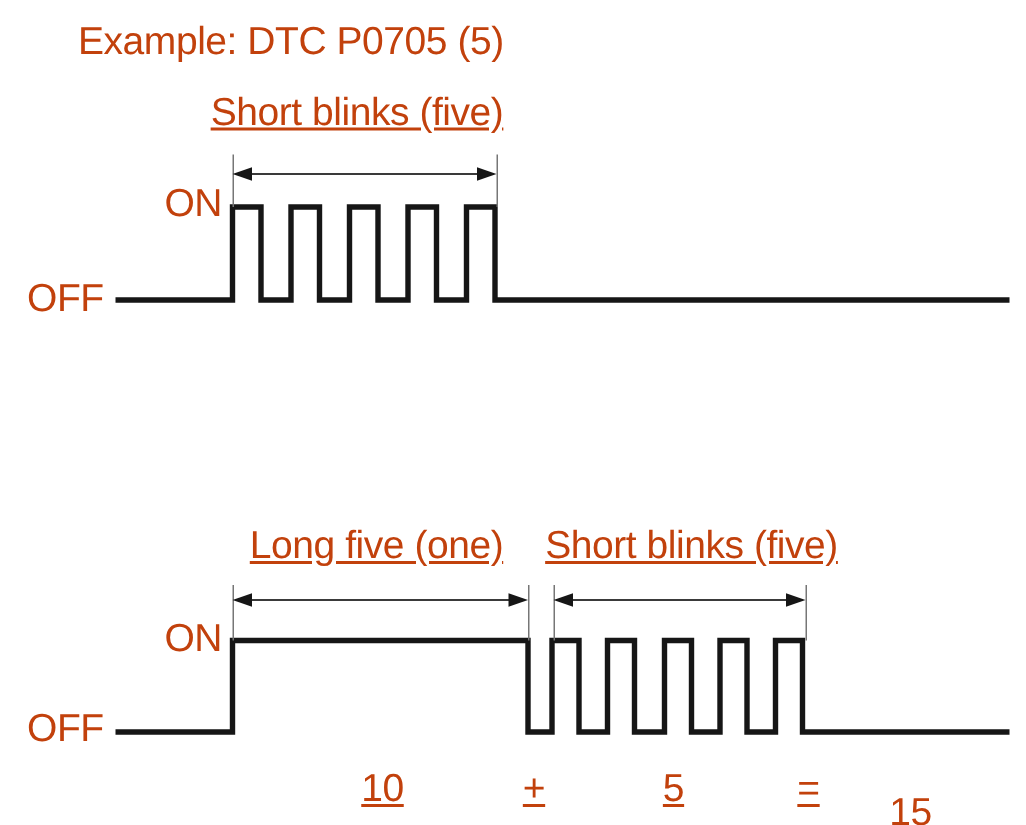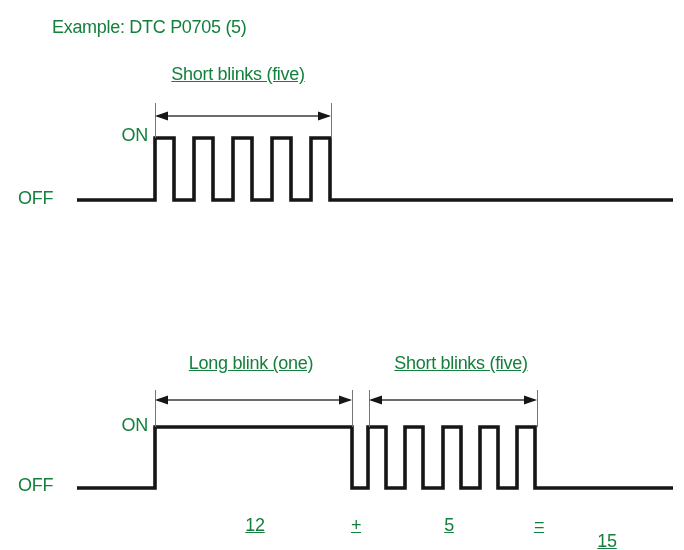--- a/index.html
+++ b/index.html
@@ -15,24 +15,24 @@
     overflow: hidden;
     font-family: "Liberation Sans", "DejaVu Sans", sans-serif;
   }
   #wave-canvas {
     position: absolute;
     left: 0;
     top: 0;
   }
   .lbl {
     position: absolute;
-    font-size: 18px;
+    font-size: 26px;
     line-height: 26px;
     letter-spacing: -0.3px;
-    color: #15803d;
+    color: #c2410c;
     white-space: nowrap;
   }
   .center {
     transform: translateX(-50%);
     text-decoration: underline;
   }
 </style>
 </head>
 <body>
 
@@ -56,24 +56,24 @@
       <line x1="371" y1="400" x2="535" y2="400" stroke="#3a3a3a" stroke-width="1.4"></line>
       <polygon points="369,400 382,395.5 382,404.5" fill="#161616"></polygon>
       <polygon points="537,400 524,395.5 524,404.5" fill="#161616"></polygon>
     </svg>
 
   <div class="lbl" style="left:52px; top:14px;">Example: DTC P0705 (5)</div>
   <div class="lbl center" style="left:238px; top:61px;">Short blinks (five)</div>
   <div class="lbl" style="right:536px; top:122px;">ON</div>
   <div class="lbl" style="left:18px; top:185px;">OFF</div>
 
-  <div class="lbl center" style="left:251px; top:350px;">Long blink (one)</div>
+  <div class="lbl center" style="left:251px; top:350px;">Long five (one)</div>
   <div class="lbl center" style="left:461px; top:350px;">Short blinks (five)</div>
   <div class="lbl" style="right:536px; top:412px;">ON</div>
   <div class="lbl" style="left:18px; top:472px;">OFF</div>
 
-  <div class="lbl center" style="left:255px; top:512px;">12</div>
+  <div class="lbl center" style="left:255px; top:512px;">10</div>
   <div class="lbl center" style="left:356px; top:512px;">+</div>
   <div class="lbl center" style="left:449px; top:512px;">5</div>
   <div class="lbl center" style="left:539px; top:512px;">=</div>
   <div class="lbl center" style="left:607px; top:512px;margin-top:16px;">15</div>
 
 </div>
 
 </body></html>

